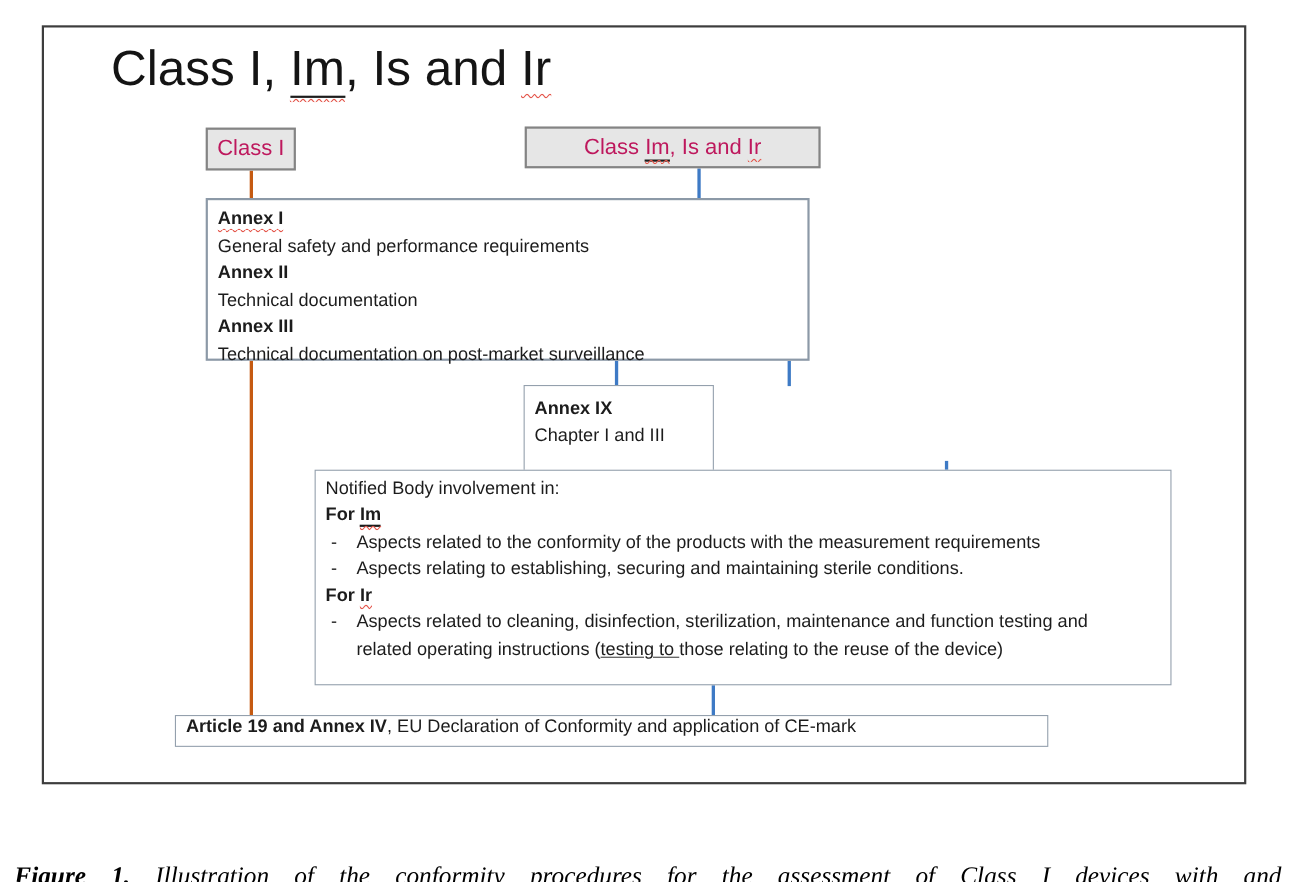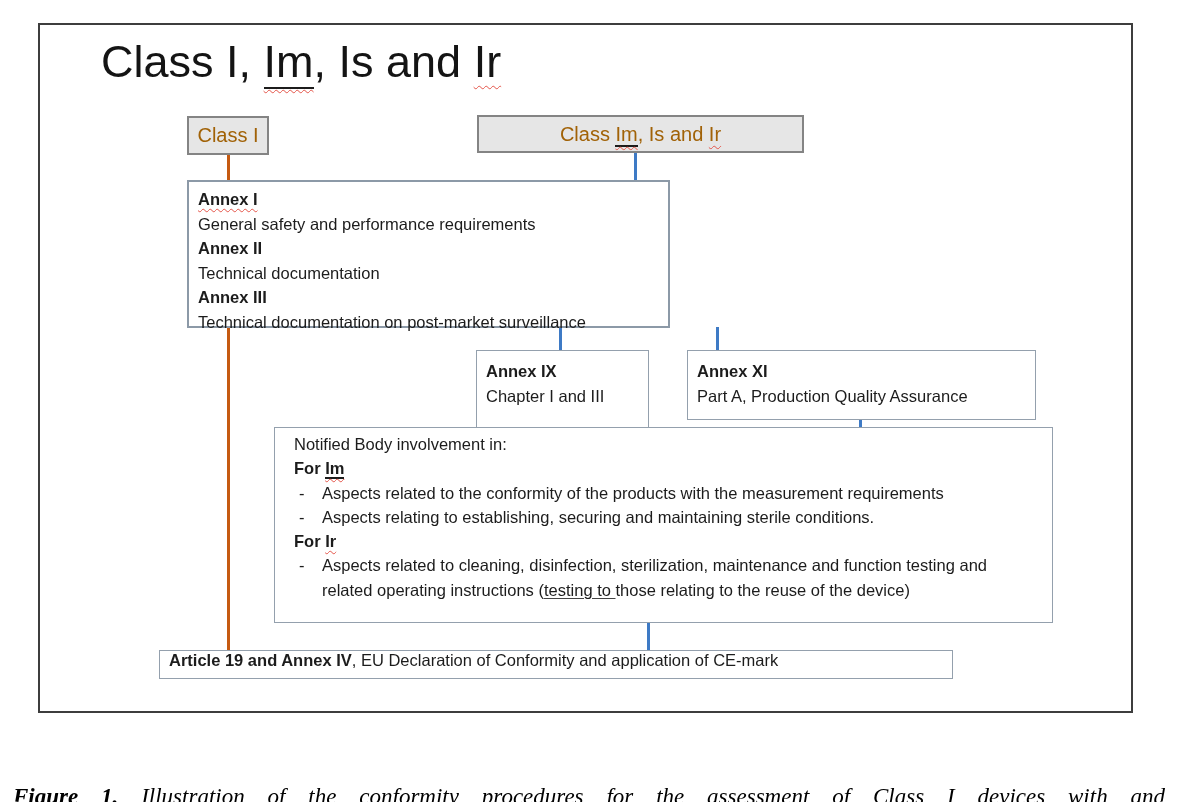--- a/index.html
+++ b/index.html
@@ -5,27 +5,27 @@
   html,body{margin:0;padding:0;background:#ffffff;}
   .stage{position:relative;width:1178px;height:802px;background:#fff;overflow:hidden;
          font-family:"Liberation Sans",sans-serif;color:#1c1c1c;border-radius:19px;}
   .frame{position:absolute;left:38px;top:23px;width:1095px;height:690px;
          border:2px solid #3d3d3d;box-sizing:border-box;background:#fff;}
   .title{position:absolute;left:101px;top:36px;font-size:45px;line-height:52px;
          font-weight:400;color:#141414;white-space:nowrap;z-index:3;}
   
   .box{position:absolute;box-sizing:border-box;background:#fff;z-index:2;}
   .hdr{background:#e6e6e6;border:2px solid #848484;display:flex;align-items:center;
-       justify-content:center;font-size:20px;color:#a16207;white-space:nowrap;}
+       justify-content:center;font-size:20px;color:#be185d;white-space:nowrap;}
   .wbox{border:1.5px solid #94a0ad;font-size:16.5px;}
   .annexbox{border:2px solid #8c99a7;padding:5px 9px;}
   .annexbox .ln{line-height:24.6px;white-space:nowrap;}
   .smallbox{padding:8px 9px;}
   .smallbox .ln{line-height:24.5px;white-space:nowrap;}
-  .notifbox{padding:4px 19px;}
+  .notifbox{padding:4px 9px;margin-left:12px;}
   .notifbox .ln{line-height:24.3px;}
   .bullet{display:flex;line-height:24.3px;}
   .dash{width:28px;flex:0 0 28px;padding-left:5px;box-sizing:border-box;}
   .btxt{flex:1;}
   .articlebox{display:flex;align-items:flex-start;padding-left:9px;white-space:nowrap;}
   .b{font-weight:bold;}
   
   .vline{position:absolute;width:3px;z-index:1;}
   .blue{background:#3e7ac5;}
   .orange{background:#c55a11;}
@@ -55,42 +55,38 @@
   <div class="vline blue" style="left:559px;top:416px;height:12px;"></div>
   <div class="vline blue" style="left:859px;top:419px;height:9px;"></div>
   <div class="vline blue" style="left:647px;top:622px;height:29px;"></div>
 
   <div class="title"><span>Class I, </span><span class="usq"><span class="sq">Im</span></span><span>, Is and </span><span class="sq">Ir</span></div>
 
   <div class="box hdr" style="left:187px;top:116px;width:82px;height:39px;">
     <span>Class I</span>
   </div>
 
-  <div class="box hdr" style="left:477px;top:115px;width:327px;height:38px;">
+  <div class="box hdr" style="left:477px;top:115px;width:269px;height:38px;">
     <span><span>Class </span><span class="usq"><span class="sq">Im</span></span><span>, Is and </span><span class="sq">Ir</span></span>
   </div>
 
-  <div class="box wbox annexbox" style="left:187px;top:180px;width:483px;height:148px;">
+  <div class="box wbox annexbox" style="left:187px;top:180px;width:549px;height:148px;">
     <div class="ln b"><span class="sq">Annex I</span></div>
     <div class="ln">General safety and performance requirements</div>
     <div class="ln b">Annex II</div>
     <div class="ln">Technical documentation</div>
     <div class="ln b">Annex III</div>
     <div class="ln">Technical documentation on post-market surveillance</div>
   </div>
 
   <div class="box wbox smallbox" style="left:476px;top:350px;width:173px;height:86px;">
     <div class="ln b">Annex IX</div>
     <div class="ln">Chapter I and III</div>
   </div>
 
-  <div class="box wbox smallbox" style="left:687px;top:350px;width:349px;height:70px;">
-    <div class="ln b">Annex XI</div>
-    <div class="ln">Part A, Production Quality Assurance</div>
-  </div>
 
   <div class="box wbox notifbox" style="left:274px;top:427px;width:779px;height:196px;">
     <div class="ln">Notified Body involvement in:</div>
     <div class="ln b"><span>For </span><span class="usq"><span class="sq">Im</span></span></div>
     <div class="bullet">
       <span class="dash">-</span>
       <span class="btxt">Aspects related to the conformity of the products with the measurement requirements</span>
     </div>
     <div class="bullet">
       <span class="dash">-</span>

